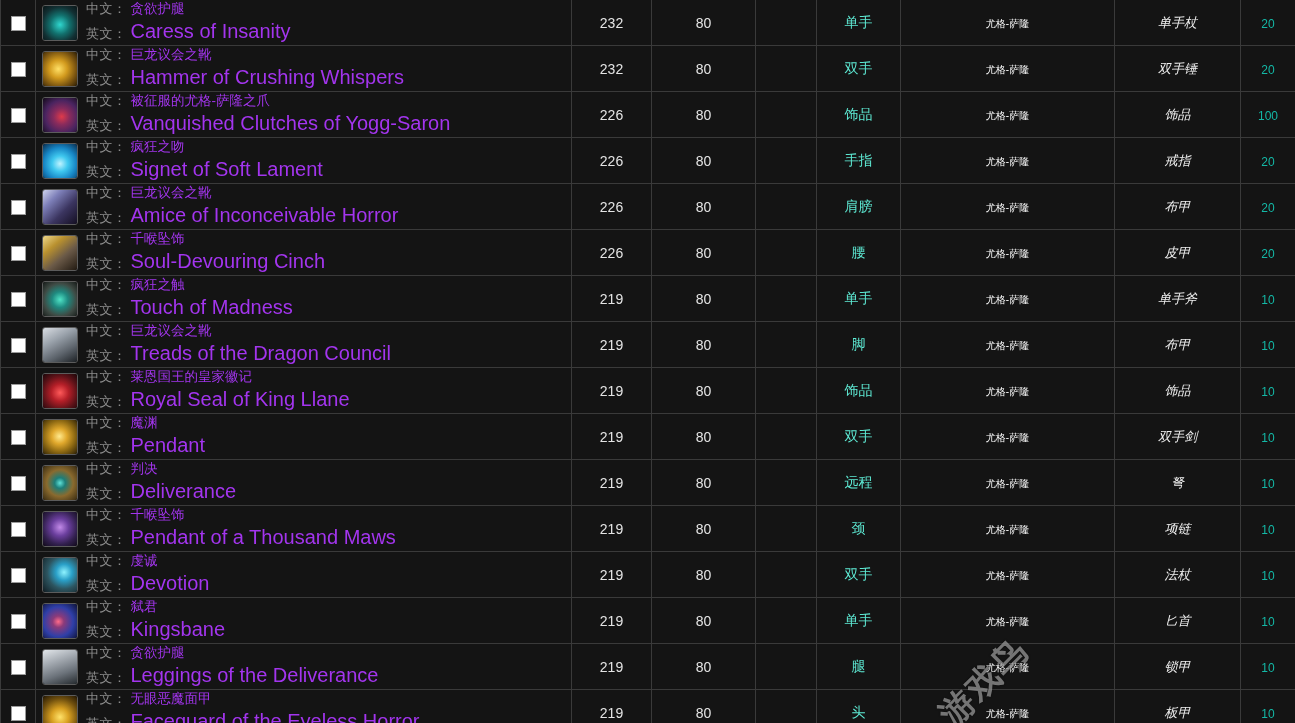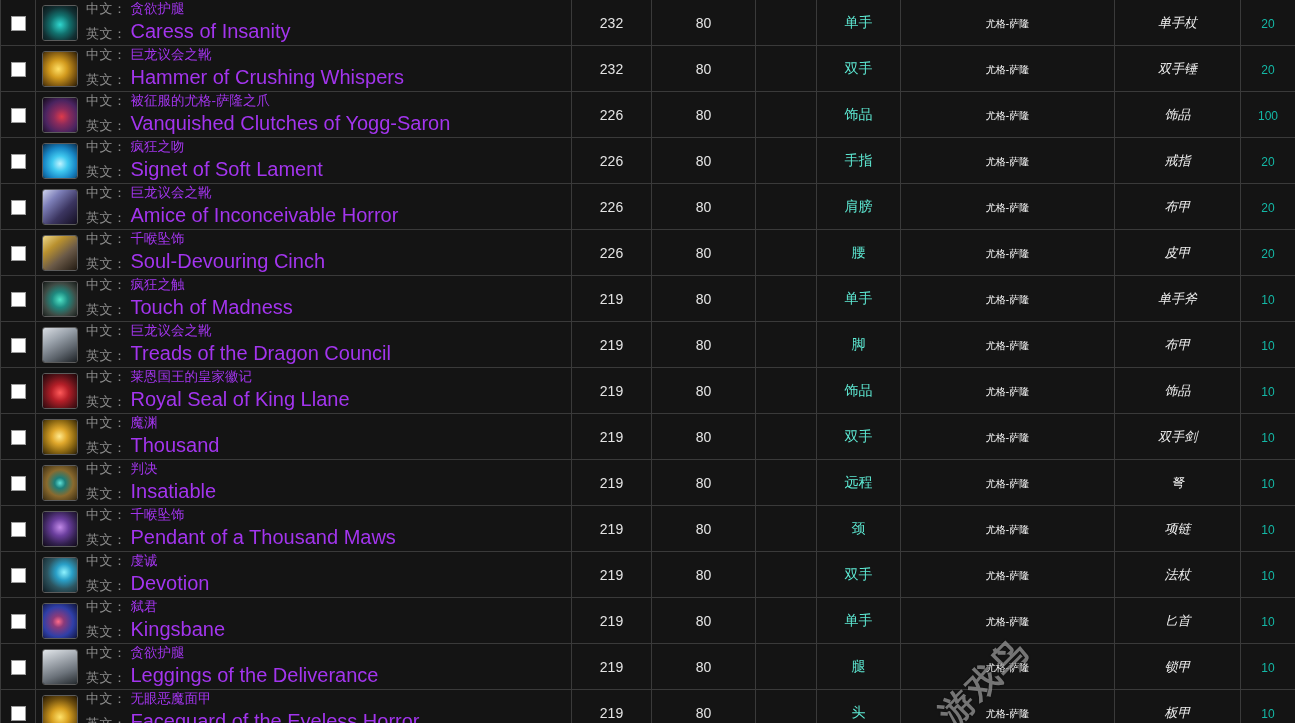--- a/index.html
+++ b/index.html
@@ -399,21 +399,21 @@
               <span class="item-icon">
                 <span class="gfx" style="background: radial-gradient(circle at 48% 48%, rgb(255, 233, 141) 0%, rgb(224, 168, 44) 30%, rgb(143, 106, 19) 62%, rgb(42, 31, 6) 100%);"></span>
               </span>
               <span class="item-names">
                 <span class="name-row">
                   <span class="name-label">中文：</span>
                   <span class="name-value cn">魔渊</span>
                 </span>
                 <span class="name-row">
                   <span class="name-label">英文：</span>
-                  <span class="name-value">Thousand</span>
+                  <span class="name-value">Pendant</span>
                 </span>
               </span>
             </div>
           </td>
           <td><span class="num">219</span></td>
           <td><span class="num">80</span></td>
           <td><span></span></td>
           <td><span class="slot">双手</span></td>
           <td><span class="boss">尤格-萨隆</span></td>
           <td><span class="type">双手剑</span></td>
@@ -426,21 +426,21 @@
               <span class="item-icon">
                 <span class="gfx" style="background: radial-gradient(circle, rgb(95, 227, 217) 0%, rgb(29, 125, 120) 22%, rgb(138, 106, 46) 55%, rgb(58, 44, 18) 100%);"></span>
               </span>
               <span class="item-names">
                 <span class="name-row">
                   <span class="name-label">中文：</span>
                   <span class="name-value cn">判决</span>
                 </span>
                 <span class="name-row">
                   <span class="name-label">英文：</span>
-                  <span class="name-value">Insatiable</span>
+                  <span class="name-value">Deliverance</span>
                 </span>
               </span>
             </div>
           </td>
           <td><span class="num">219</span></td>
           <td><span class="num">80</span></td>
           <td><span></span></td>
           <td><span class="slot">远程</span></td>
           <td><span class="boss">尤格-萨隆</span></td>
           <td><span class="type">弩</span></td>

